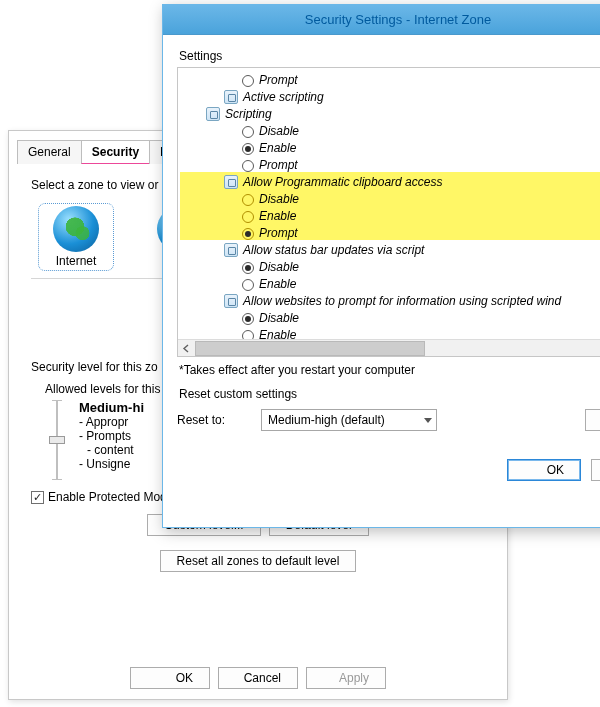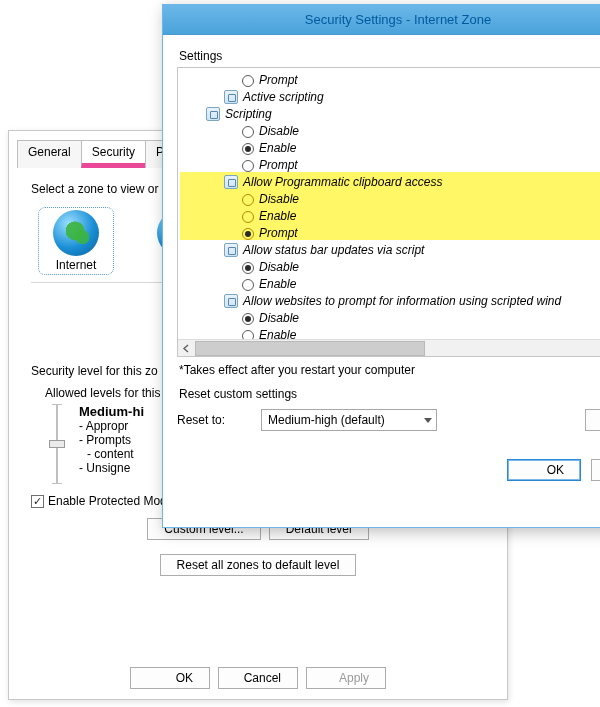--- a/index.html
+++ b/index.html
@@ -6,21 +6,21 @@
   body { margin: 0; background: #fff; width: 600px; height: 707px; position: relative; overflow: hidden; }
 
   
   .back-dialog {
     position: absolute; left: 8px; top: 130px; width: 500px; height: 570px;
     background: #fff; border: 1px solid #c8c8c8; box-shadow: 1px 2px 6px rgba(0,0,0,0.12);
     padding: 8px;
   }
   .tabs { display:flex; border-bottom:1px solid #bdbdbd; }
   .tab { padding:4px 10px; border:1px solid #bdbdbd; border-bottom:none; background:#f6f6f6; margin-right:-1px; position:relative; top:1px; cursor:pointer;}
-  .tab.active { background:#fff; border-bottom:5px solid #ec4899; }
+  .tab.active { background:#fff; border-bottom:1px solid #ec4899;font-weight:bold; }
   .tab-body { padding:14px 14px 8px 14px; }
   .label { margin-bottom:8px; }
   .zone-row { display:flex; gap:34px; padding:6px 10px 4px 10px; }
   .zone { text-align:center; width:70px; }
   .zone-icon { width:46px; height:46px; margin:0 auto 2px auto; border-radius:50%;
     background: radial-gradient(circle at 35% 30%, #9be0ff 0%, #1a8fd6 55%, #0b5e99 100%); position:relative;}
   .zone-icon::after{content:"";position:absolute;inset:8px 6px 6px 10px;border-radius:50%;
     background: radial-gradient(circle at 40% 40%, rgba(60,180,60,.9) 0 35%, transparent 36%),
                 radial-gradient(circle at 65% 60%, rgba(60,180,60,.85) 0 25%, transparent 26%);}
   .zone.sel { outline:1px dotted #5a9bd4; outline-offset:2px; border-radius:4px; }

